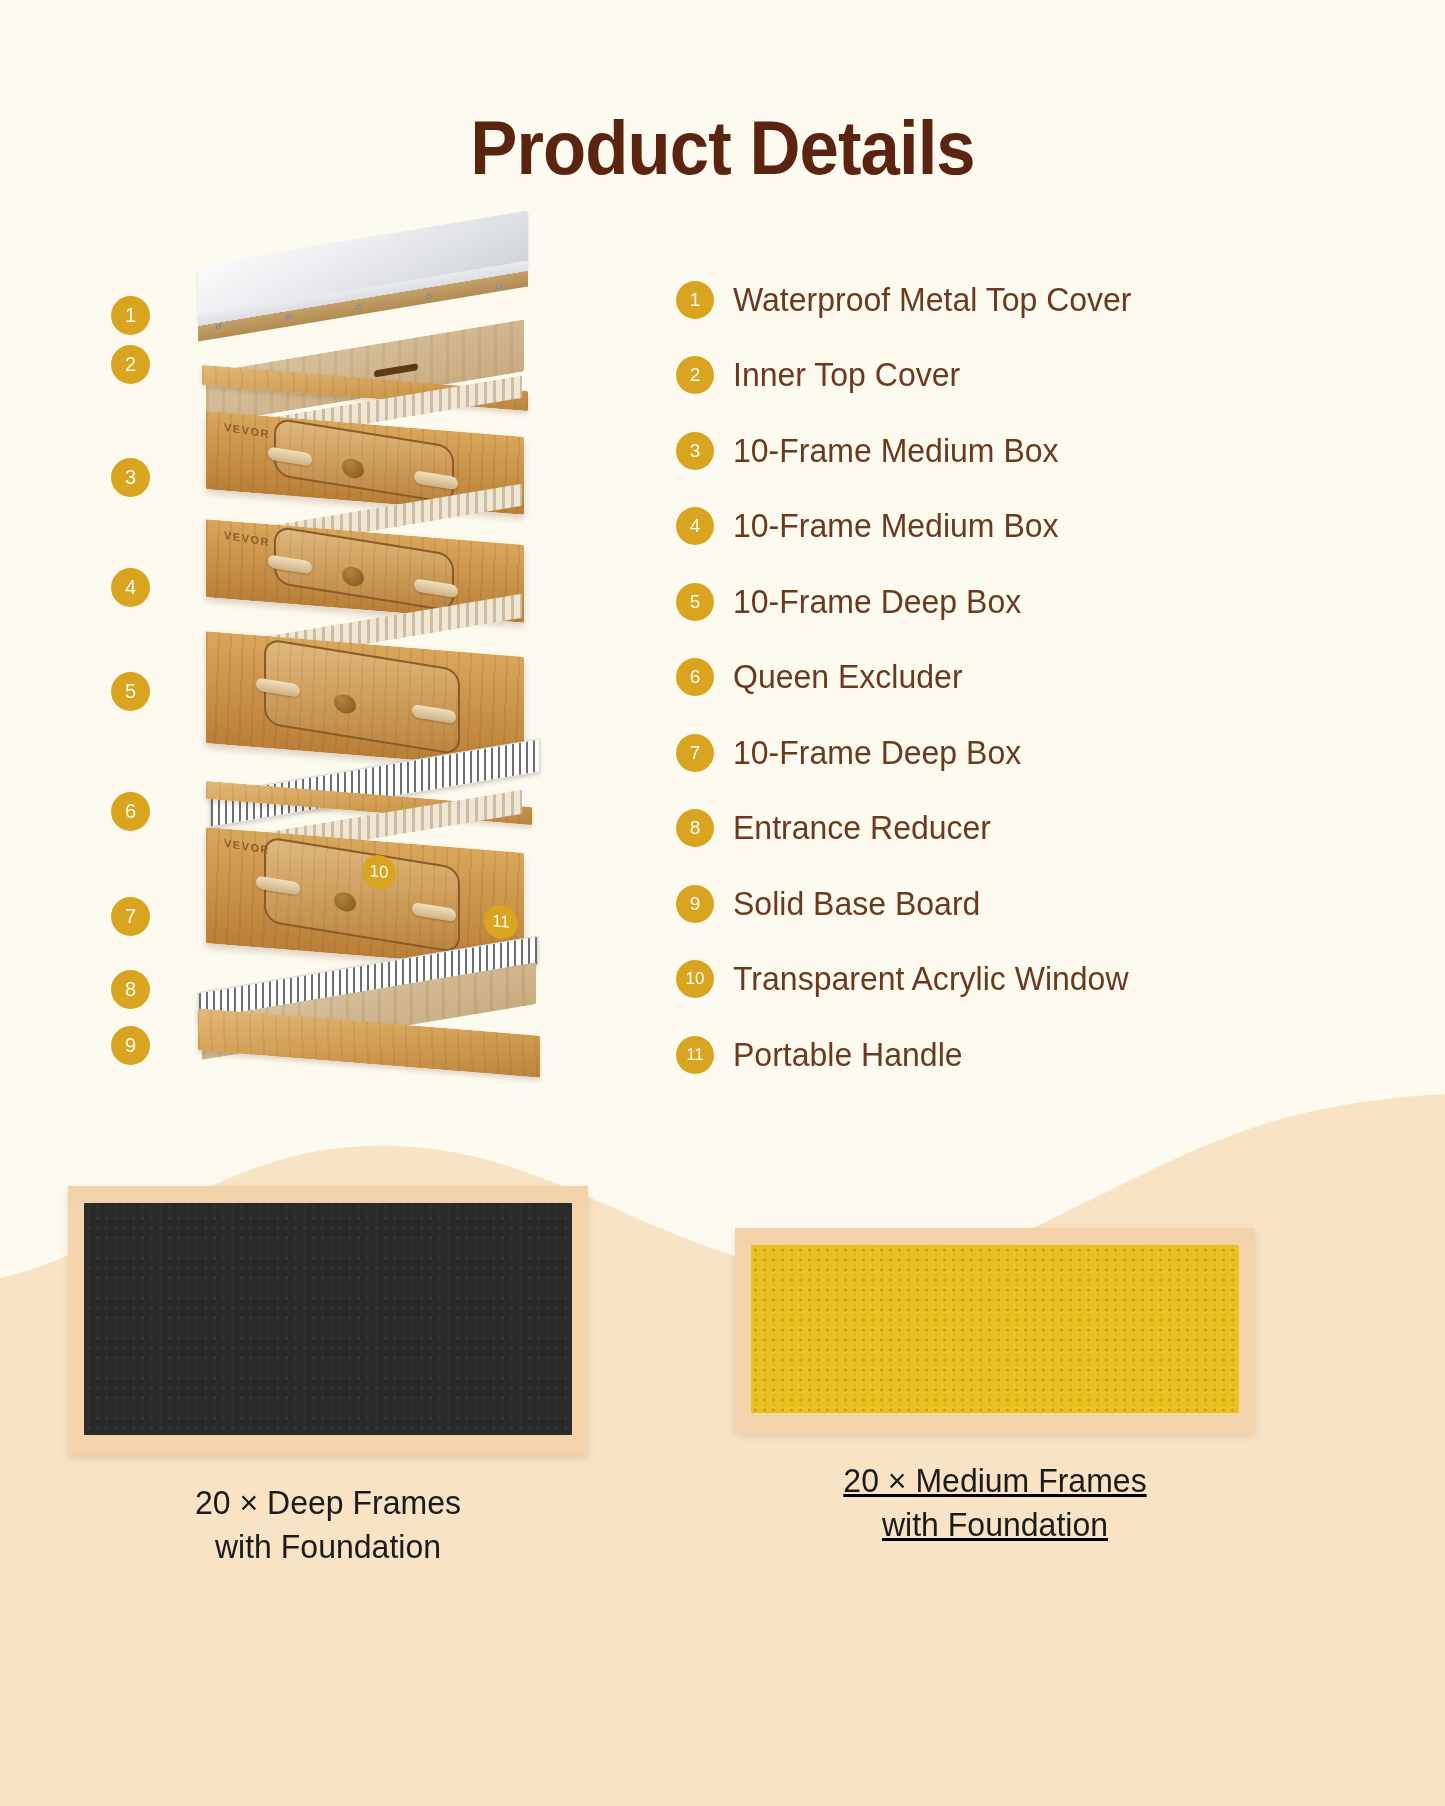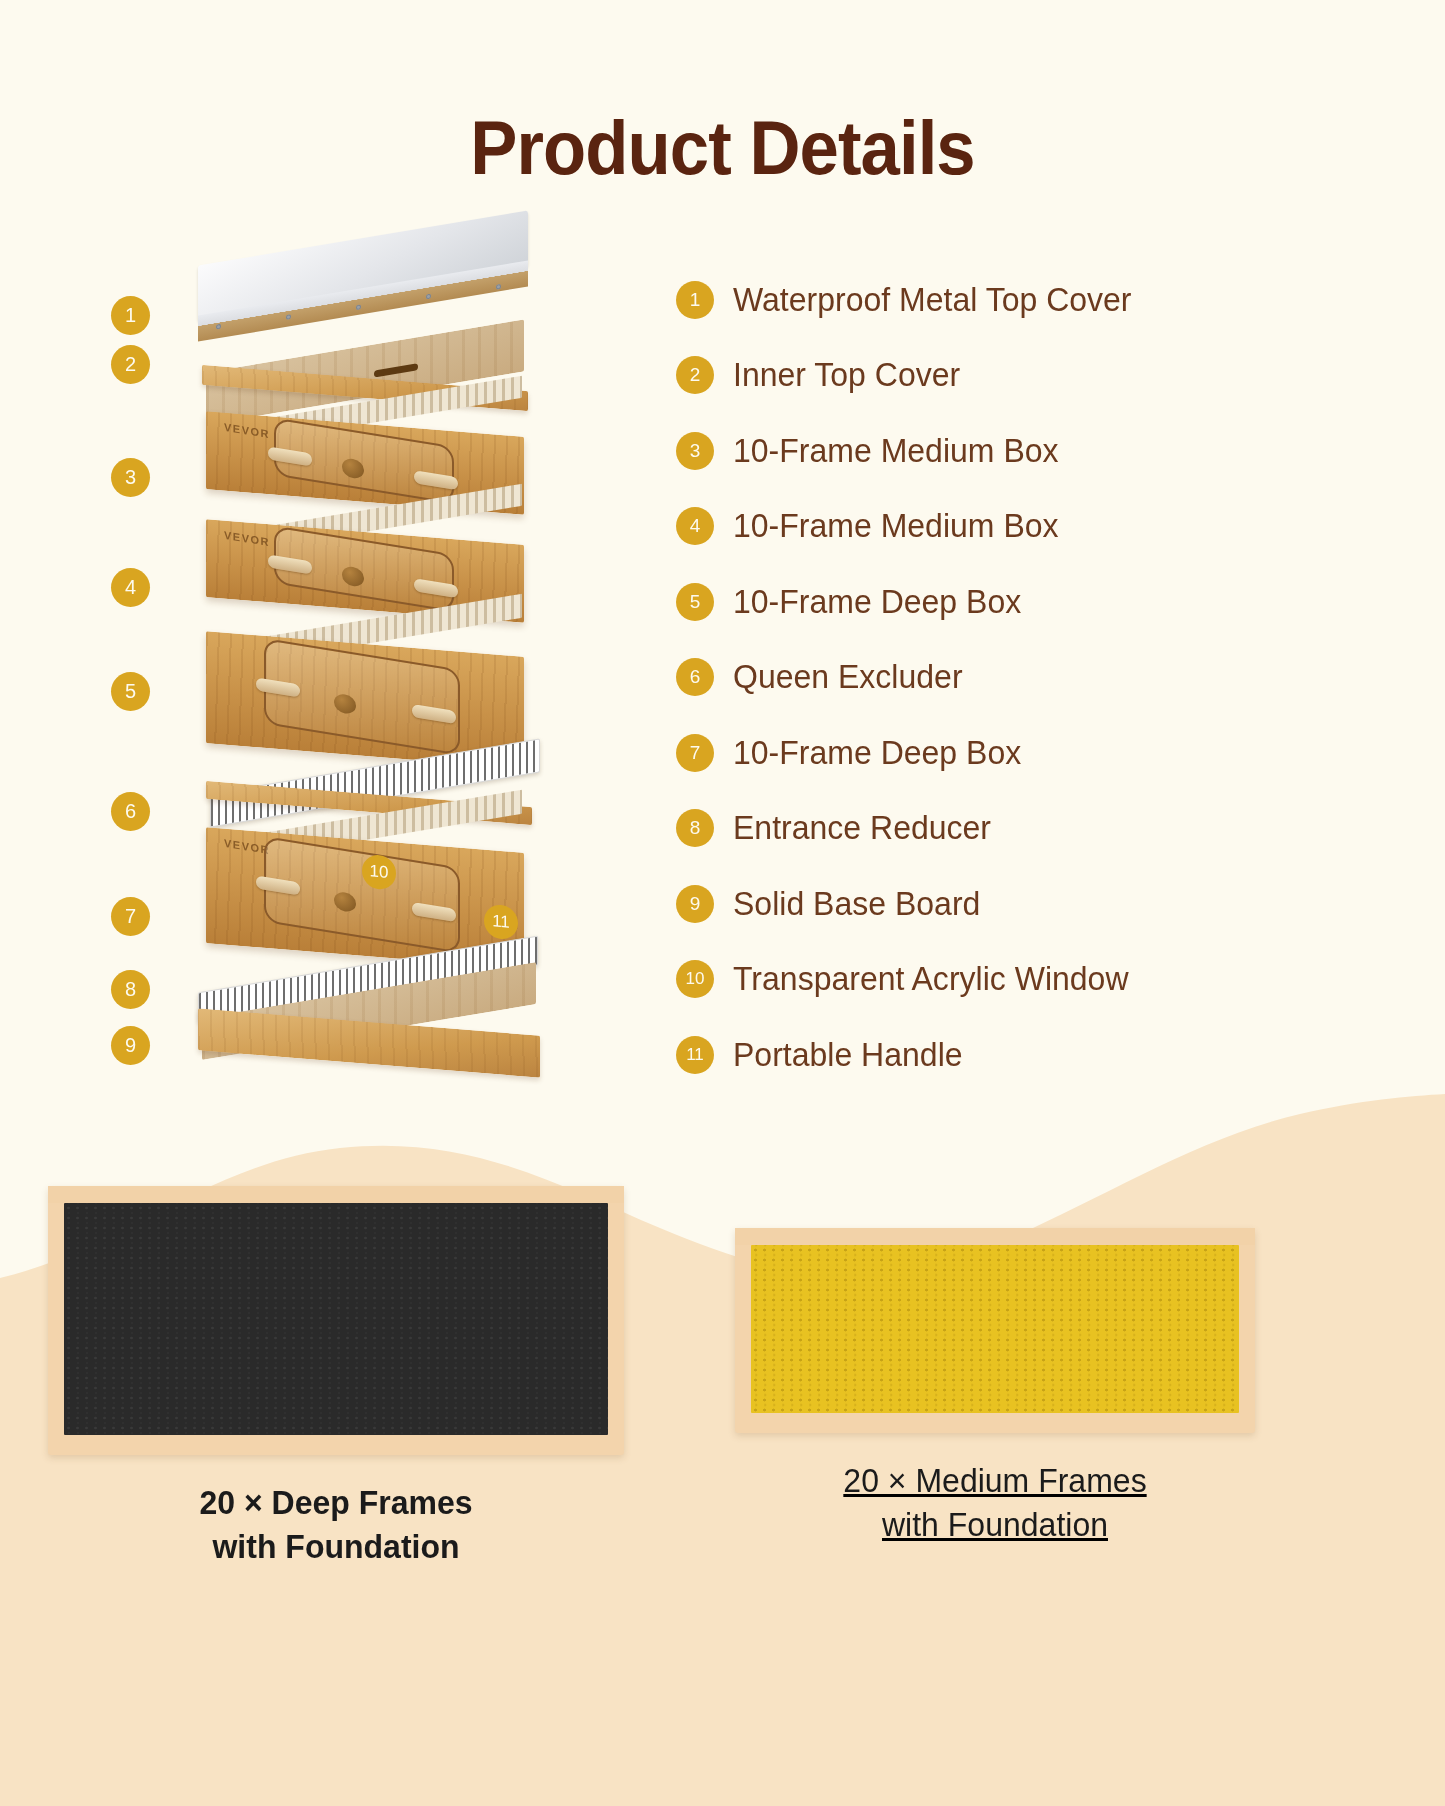--- a/index.html
+++ b/index.html
@@ -402,21 +402,21 @@
       <span class="legend-badge two">10</span>
       <span class="legend-label">Transparent Acrylic Window</span>
     </div>
 
     <div class="legend-row">
       <span class="legend-badge two">11</span>
       <span class="legend-label">Portable Handle</span>
     </div>
   </div>
 
-  <div class="frame-card" style="left:48px; top:1186px; width:576px;font-weight:bold;">
+  <div class="frame-card" style="left:68px; top:1186px; width:520px;">
     <div class="frame-outer">
       <div class="frame-top-bar"></div>
       <div class="frame-inner comb-dark" style="height:232px;"></div>
     </div>
     <div class="frame-caption">
       <div>20 × Deep Frames</div>
       <div>with Foundation</div>
     </div>
   </div>
 

